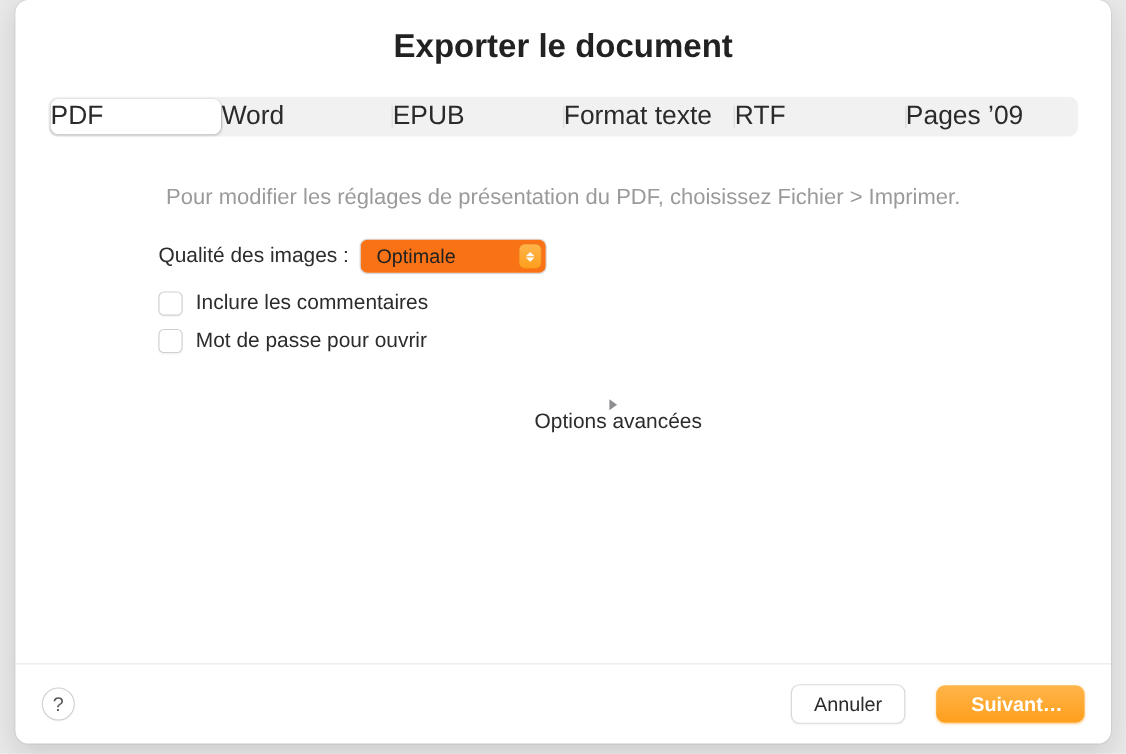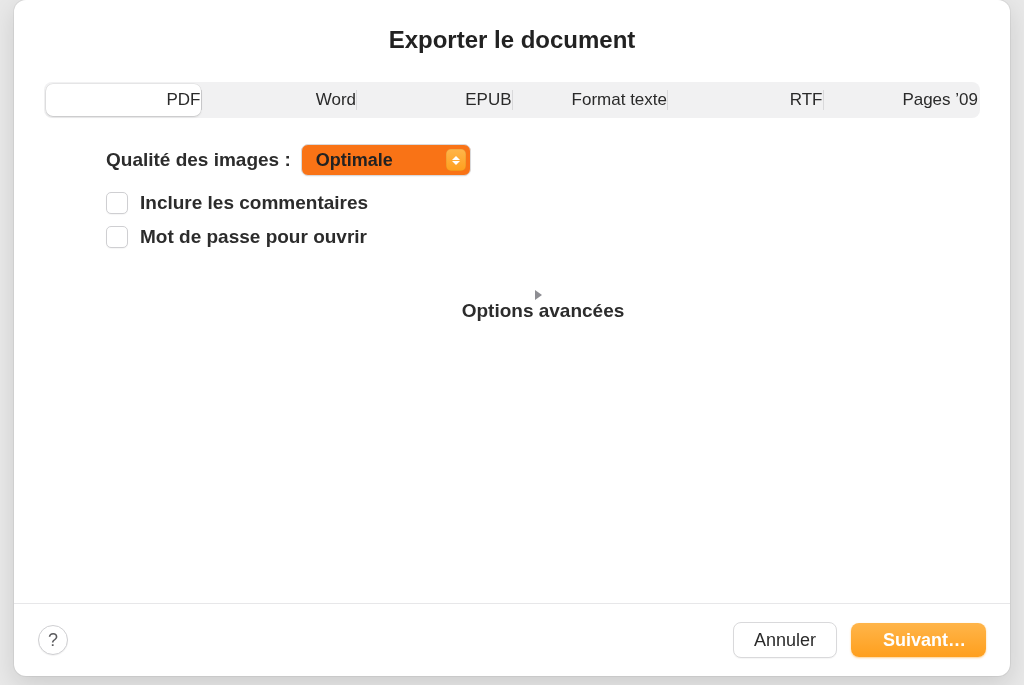--- a/index.html
+++ b/index.html
@@ -20,43 +20,43 @@
     height: 676px;
     background: #ffffff;
     border-radius: 12px;
     box-shadow: 0 8px 24px rgba(0,0,0,.12), 0 0 0 1px rgba(0,0,0,.05);
     display: flex;
     flex-direction: column;
   }
 
   .title {
     text-align: center;
-    font-size: 24px;
+    font-size: 30px;
     font-weight: 700;
     color: #222;
     margin-top: 26px;
   }
 
   
   .segmented {
     margin: 28px 30px 0 30px;
     height: 36px;
     background: #f1f1f2;
     border-radius: 8px;
     display: flex;
     align-items: stretch;
     padding: 2px;
     box-sizing: border-box;
   }
   .segmented .seg {
     flex: 1 1 0;
     display: flex;
     align-items: center;
-    justify-content: flex-end;
-    font-size: 17px;
+    justify-content: flex-start;
+    font-size: 24px;
     color: #2a2a2a;
     cursor: pointer;
     user-select: none;
     position: relative;
   }
   .segmented .seg.active {
     background: #ffffff;
     border-radius: 7px;
     box-shadow: 0 1px 2px rgba(0,0,0,.15), 0 0 0 .5px rgba(0,0,0,.08);
     font-weight: 500;
@@ -73,24 +73,23 @@
   }
 
   .hint {
     text-align: center;
     color: #9a9a9d;
     font-size: 20px;
     margin-top: 44px;
   }
 
   .form {
-    margin: 26px 0 0 62px;
+    margin: 26px 0 0 100px;
     font-size: 19px;
     color: #2c2c2c;
-    font-weight: bold;
   }
 
   .row { display: flex; align-items: center; margin-bottom: 16px; }
   .row .label { margin-right: 10px; }
 
   
   .popup {
     display: inline-flex;
     align-items: center;
     height: 30px;
@@ -174,21 +173,21 @@
   }
   .footer .spacer { flex: 1; }
   .btn {
     height: 34px;
     padding: 0 20px;
     border-radius: 8px;
     font-size: 18px;
     display: inline-flex; align-items: center; justify-content: center;
     cursor: pointer;
     user-select: none;
-    margin-left: 14px;
+    margin-left: 28px;
   }
   .btn.secondary {
     background: #ffffff;
     border: 1px solid #d9d9db;
     color: #2b2b2b;
     box-shadow: 0 1px 1px rgba(0,0,0,.04);
   }
   .btn.primary {
     background: linear-gradient(#ffb54a, #ff9f1d);
     color: #ffffff;
@@ -226,20 +225,21 @@
         <span>RTF</span>
       </div>
     <div class="sep"></div>
     <div class="seg">
         <span>Pages ’09</span>
       </div>
   </div>
 
   <div class="body">
 
+    <div class="hint">Pour modifier les réglages de présentation du PDF, choisissez Fichier &gt; Imprimer.</div>
 
     <div class="form">
 
       <div class="row">
         <span class="label">Qualité des images :</span>
         <div class="popup">
           <span class="popup-label">Optimale</span>
           <span class="stepper">
             <span class="tri up"></span>
             <span class="tri down"></span>

